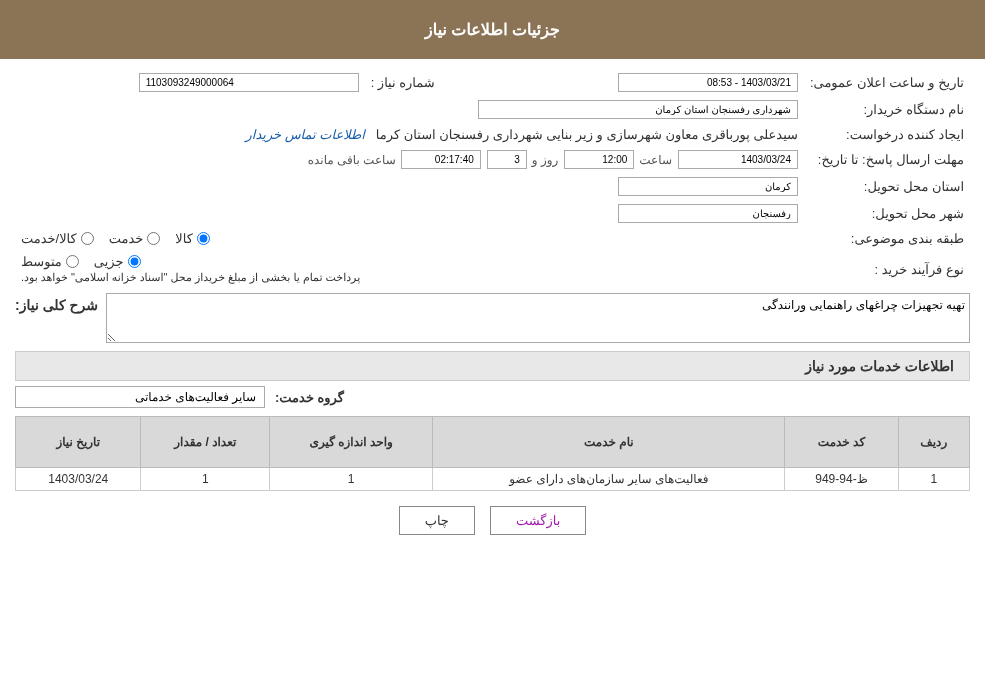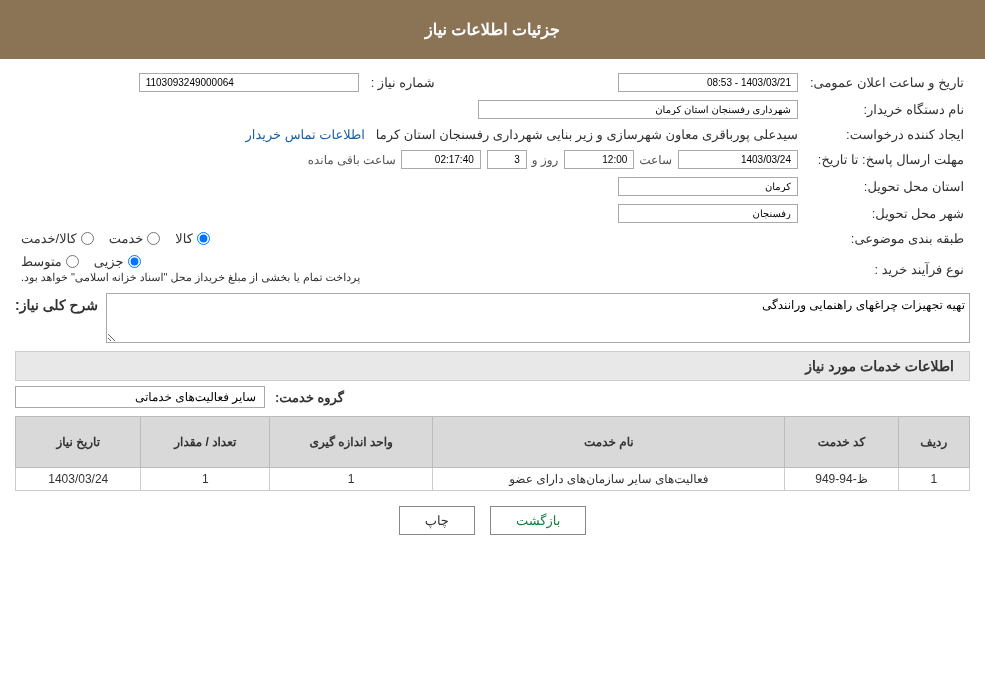--- a/index.html
+++ b/index.html
@@ -53,21 +53,21 @@
       font-size: 10px;
       font-family: Tahoma, Arial, sans-serif;
       direction: rtl;
     }
     .input-wide { width: 220px; }
     .input-medium { width: 180px; }
     .input-date { width: 120px; }
     .input-time { width: 70px; }
     .input-days { width: 40px; }
     .input-remain { width: 80px; }
-    .link-blue { color: #1a5fa8; text-decoration: none; cursor: pointer; }
+    .link-blue { color: #1a5fa8; text-decoration: none; cursor: pointer; font-style: italic; }
     .row-flex {
       display: flex;
       align-items: center;
       gap: 6px;
       flex-direction: row-reverse;
     }
     .radio-group {
       display: flex;
       gap: 15px;
       align-items: center;
@@ -188,21 +188,21 @@
       font-family: Tahoma, Arial, sans-serif;
       cursor: pointer;
       border: 1px solid #888;
     }
     .btn-print {
       background: #fff;
       color: #333;
     }
     .btn-back {
       background: #fff;
-      color: #15803d;
+      color: #a21caf;
     }
     .inline-label {
       font-size: 12px;
       color: #555;
     }
     .type-note {
       font-size: 11px;
       color: #333;
       margin-top: 2px;
     }

